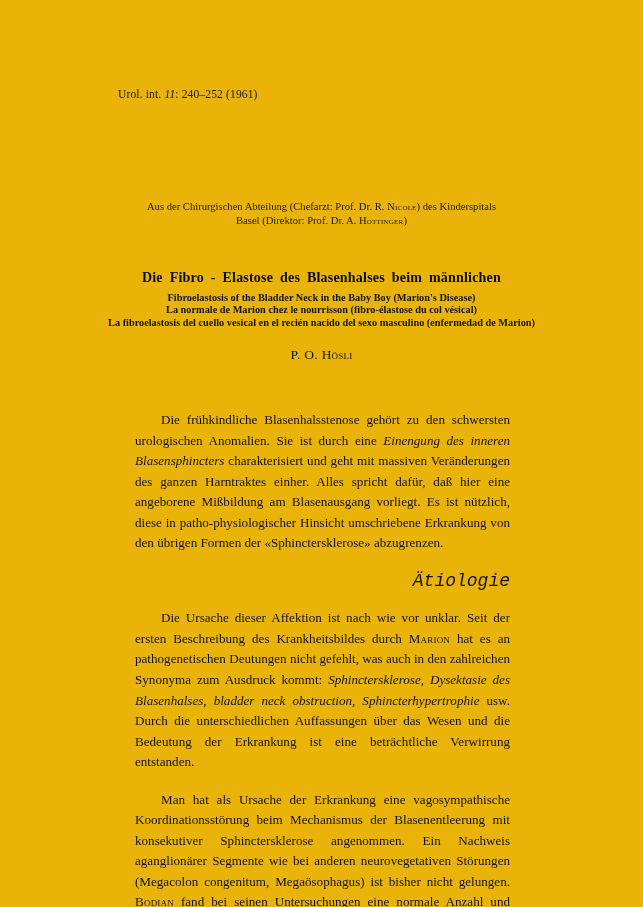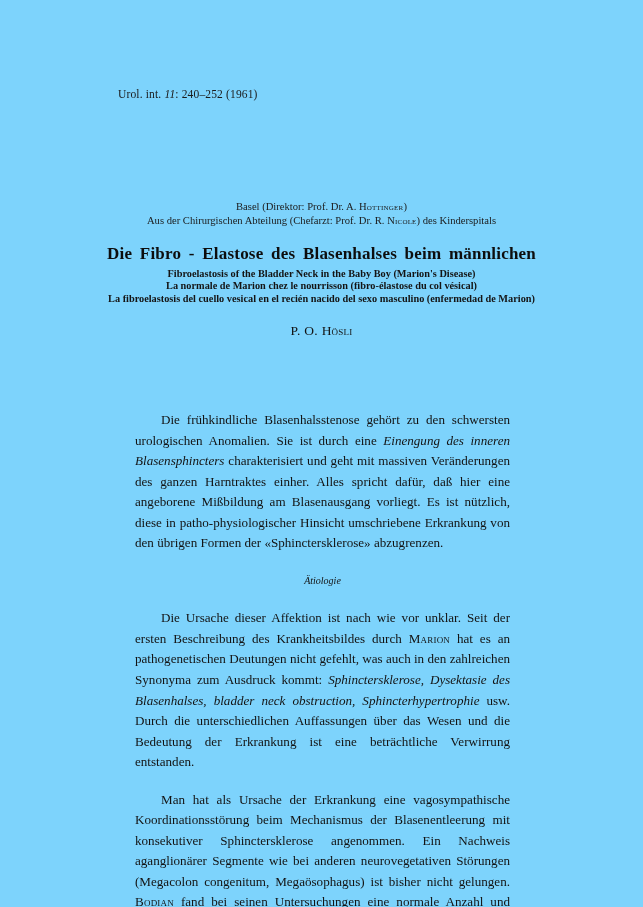--- a/index.html
+++ b/index.html
@@ -12,21 +12,21 @@
     background: #ffffff;
     font-family: "Liberation Serif", serif;
     color: #141414;
     overflow: hidden;
   }
 
   .page {
     position: relative;
     width: 643px;
     height: 907px;
-    background: #7dd3fc;
+    background: #eab308;
   }
 
   
   .running-head {
     position: absolute;
     left: 118px;
     top: 88px;
     font-size: 11.5px;
     letter-spacing: 0.15px;
     color: #1b1b1b;
@@ -54,25 +54,26 @@
 
   
   .title-block {
     position: absolute;
     left: 50px;
     top: 243px;
     width: 543px;
     text-align: center;
   }
   .main-title {
-    font-size: 17px;
+    font-size: 14px;
     font-weight: bold;
     line-height: 21px;
     letter-spacing: 0.2px;
     color: #0d0d0d;
+    margin-top: 24px;
   }
   .main-title .l1 {
     display: block;
     word-spacing: 3.2px;
   }
   .main-title .l2 {
     display: block;
     word-spacing: 1px;
   }
 
@@ -109,43 +110,44 @@
     text-justify: inter-word;
     color: #131313;
     hyphens: manual;
   }
   .body-text p {
     margin: 17px;
     text-indent: 26px;
   }
   .section-head {
     margin: 0;
-    text-align: center;
+    text-align: right;
     font-style: italic;
-    font-size: 10px;
+    font-size: 18px;
     text-indent: 0 !important;
     line-height: 20.55px;
+    font-family: Liberation Mono, monospace;
   }
   i, .it {
     font-style: italic;
   }
 </style>
 </head>
 <body>
 
 <div class="page">
 
   <div class="running-head">
     <span>Urol. int.</span>
     <span class="vol">11</span><span>: 240–252 (1961)</span>
   </div>
 
   <div class="affiliation">
+    <div><span>Aus der Chirurgischen Abteilung (Chefarzt: Prof. Dr. R. </span><span class="sc">Nicole</span><span>) des Kinderspitals</span></div>
     <div><span>Basel (Direktor: Prof. Dr. A. </span><span class="sc">Hottinger</span><span>)</span></div>
-    <div><span>Aus der Chirurgischen Abteilung (Chefarzt: Prof. Dr. R. </span><span class="sc">Nicole</span><span>) des Kinderspitals</span></div>
   </div>
 
   <div class="title-block">
     <div class="main-title">
       <span class="l1">Die Fibro - Elastose des Blasenhalses beim männlichen</span>
     </div>
 
     <div class="subtitles">
       <div>Fibroelastosis of the Bladder Neck in the Baby Boy (Marion's Disease)</div>
       <div>La normale de Marion chez le nourrisson (fibro-élastose du col vésical)</div>

